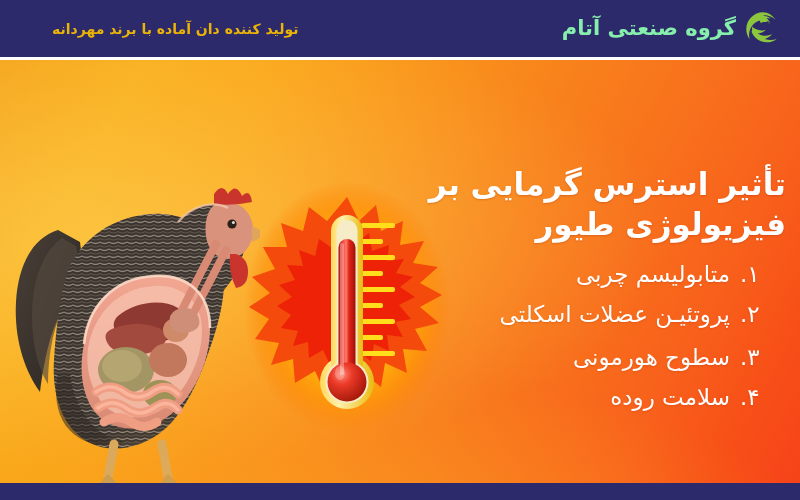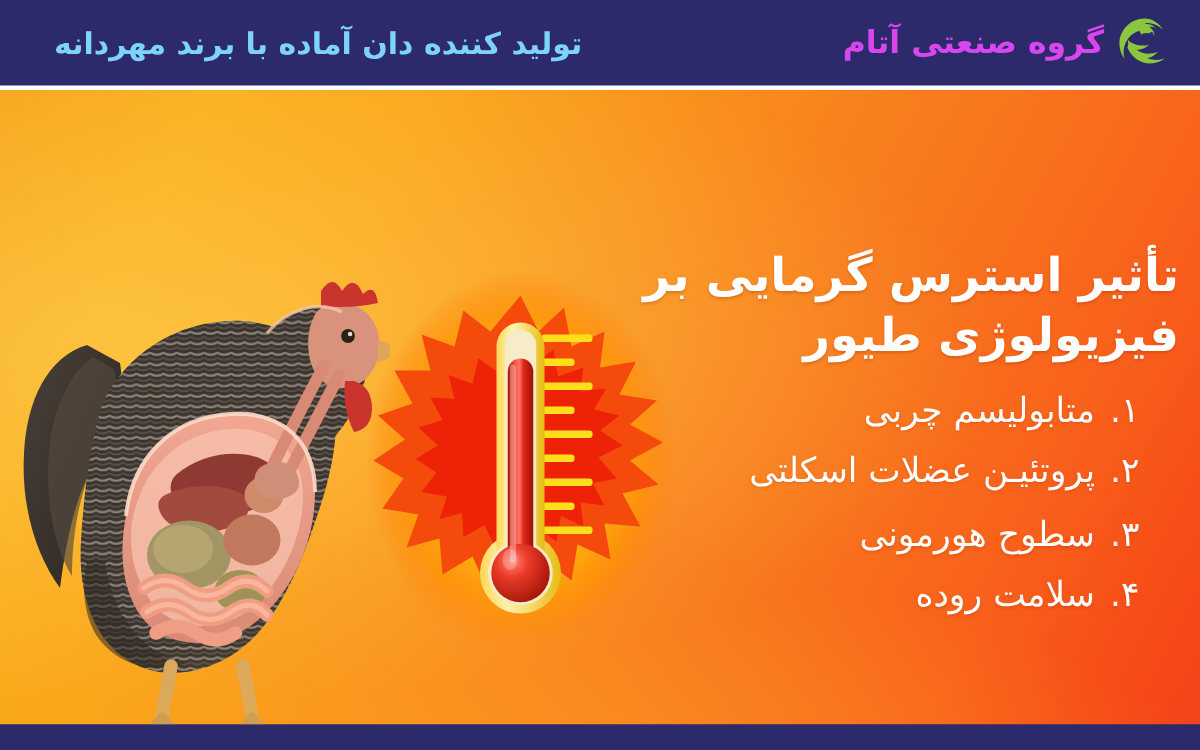--- a/index.html
+++ b/index.html
@@ -14,26 +14,26 @@
   .header{
     position:absolute;left:0;top:0;width:800px;height:57px;
     background:#2d2a6b;
     display:flex;align-items:center;justify-content:space-between;
     box-sizing:border-box;padding:0 18px 0 30px;
     direction:rtl;
   }
   .brand{display:flex;align-items:center;gap:8px;}
   .brand-mark{width:38px;height:38px;flex:0 0 38px;display:block;}
   .brand-name{
-    color:#d946ef;font-size:21px;font-weight:bold;letter-spacing:0;
+    color:#86efac;font-size:21px;font-weight:bold;letter-spacing:0;
     white-space:nowrap;line-height:1;
   }
   .tagline{
-    color:#7dd3fc;font-size:20px;font-weight:bold;white-space:nowrap;
-    line-height:1;padding-left:6px;
+    color:#eab308;font-size:14px;font-weight:bold;white-space:nowrap;
+    line-height:1;padding-left:6px;margin-left:16px;
   }
   .whiteline{position:absolute;left:0;top:57px;width:800px;height:3px;background:#ffffff;}
 
   
   .stage{
     position:absolute;left:0;top:60px;width:800px;height:423px;overflow:hidden;
     background:
       radial-gradient(120% 95% at 14% 42%, rgba(255,214,92,.55) 0%, rgba(255,190,60,0) 58%),
       linear-gradient(118deg,
         #f5a31b 0%,

